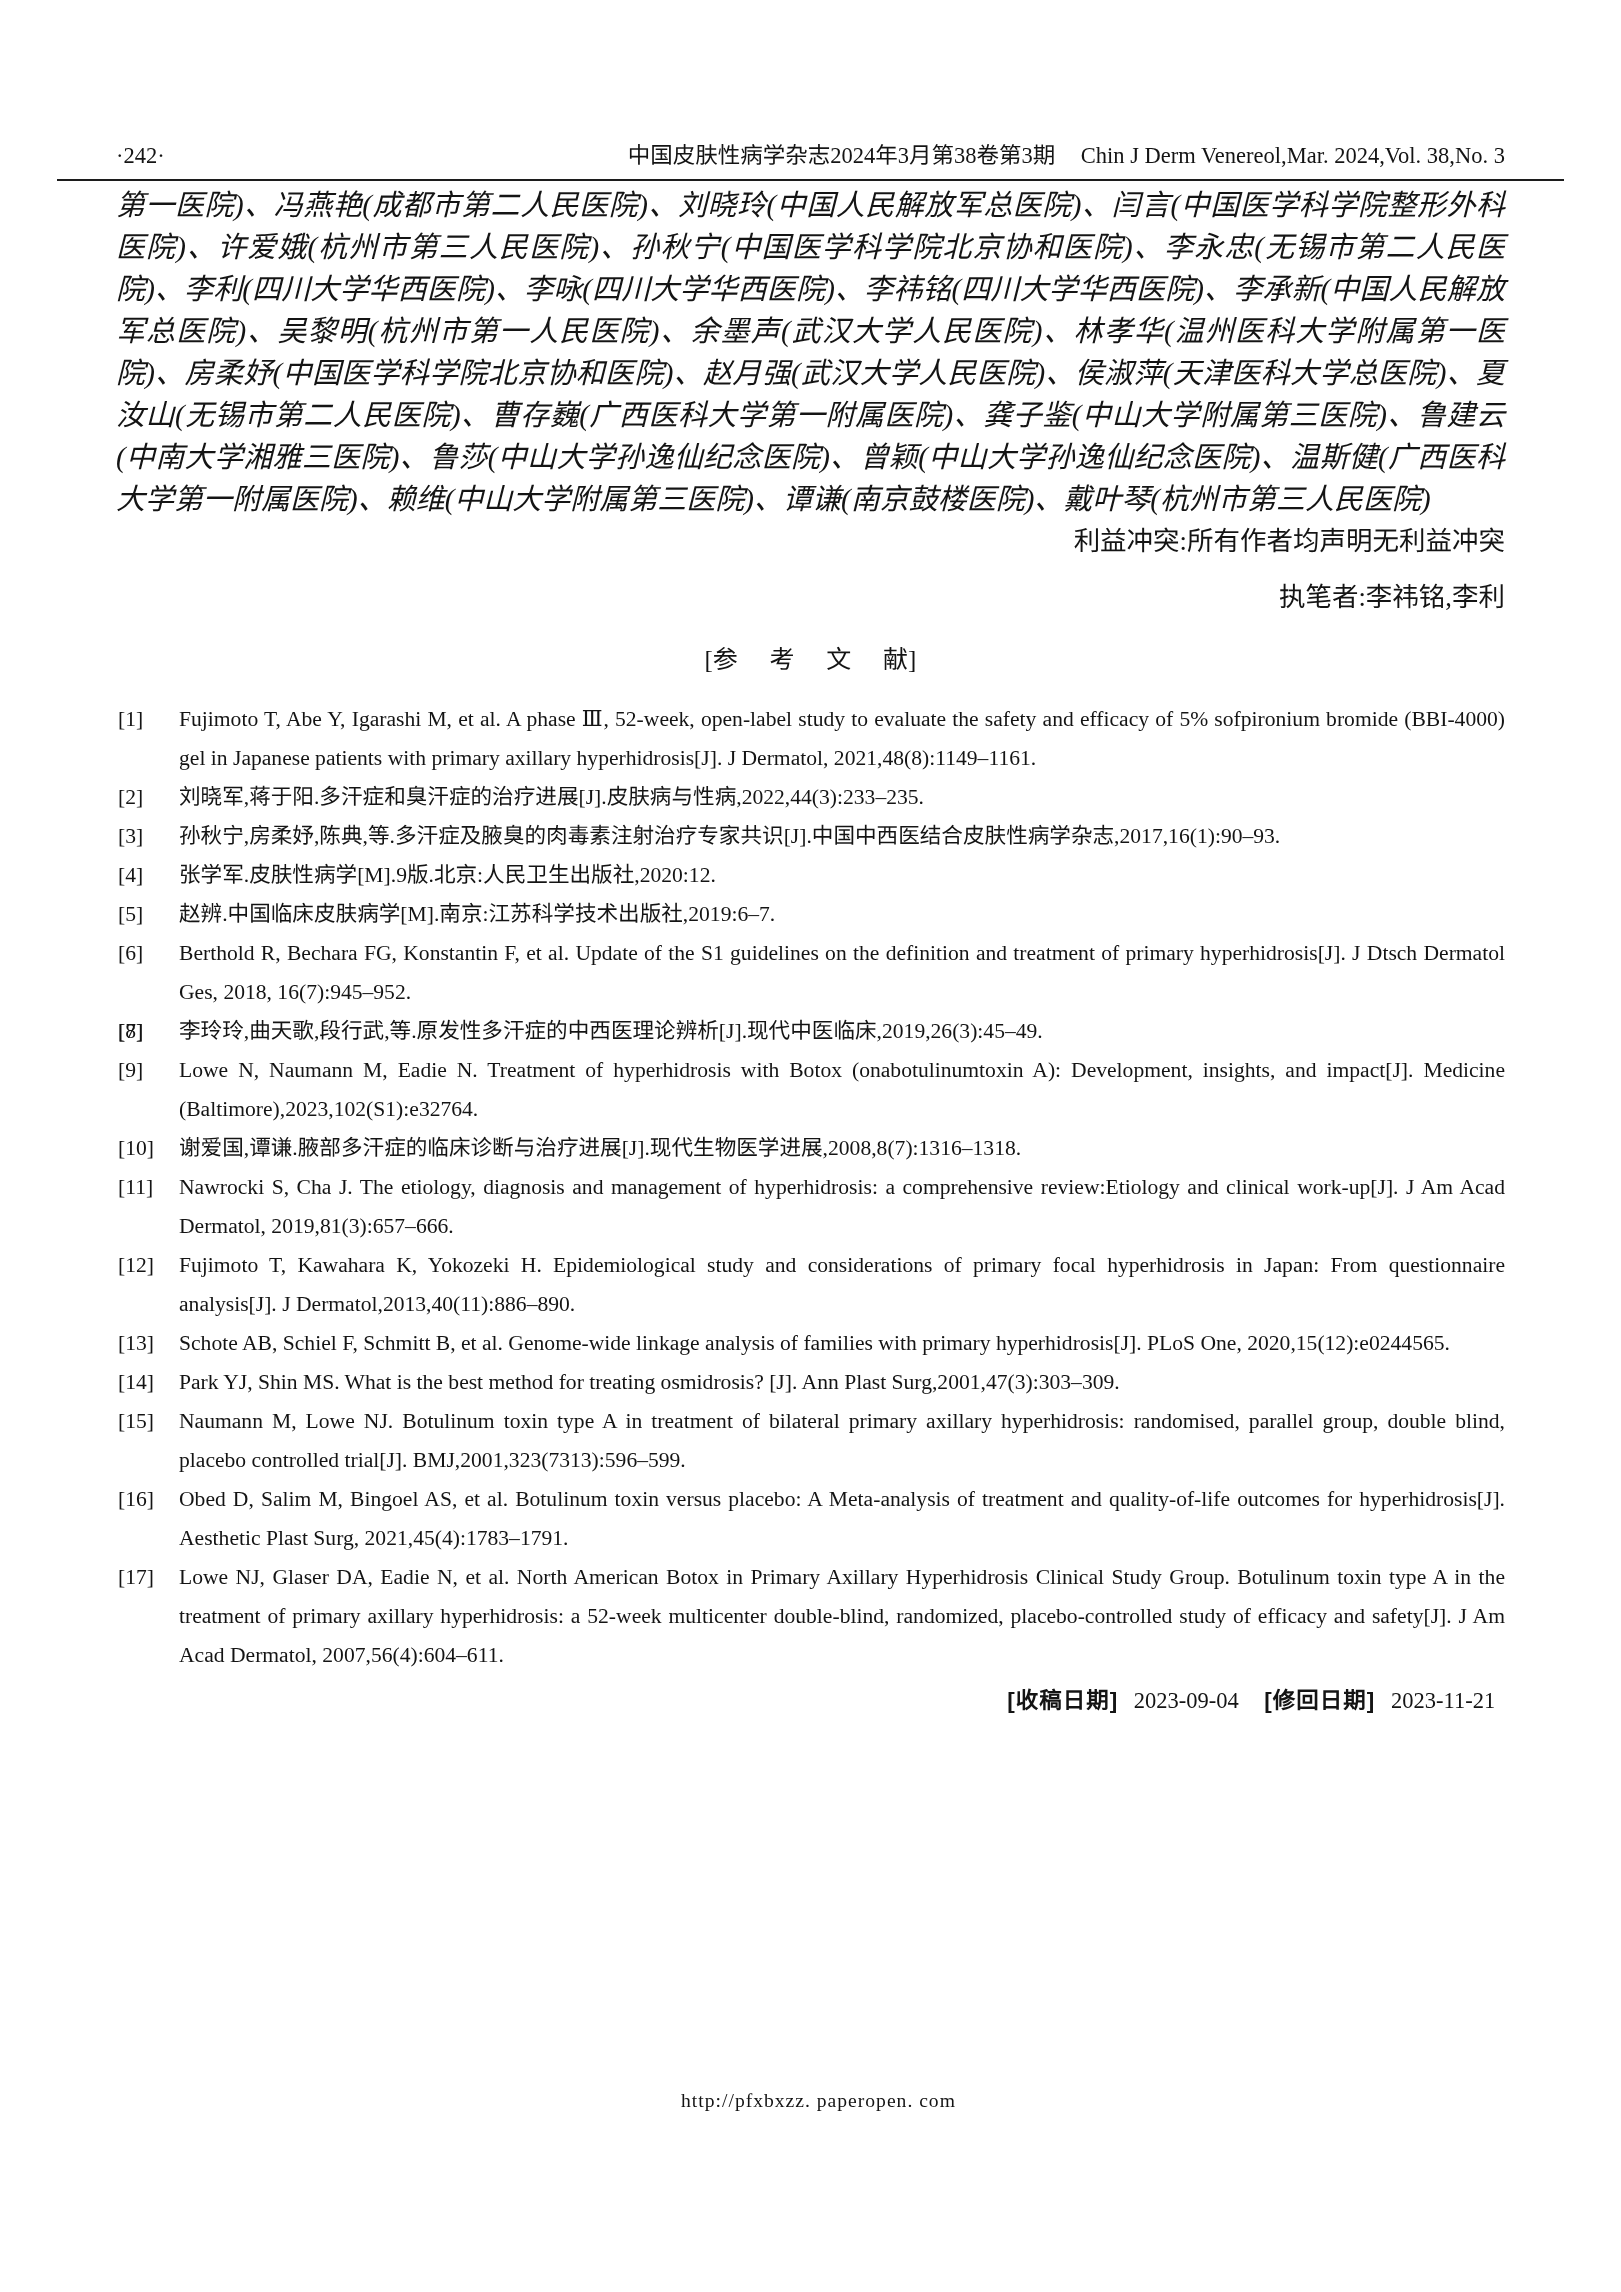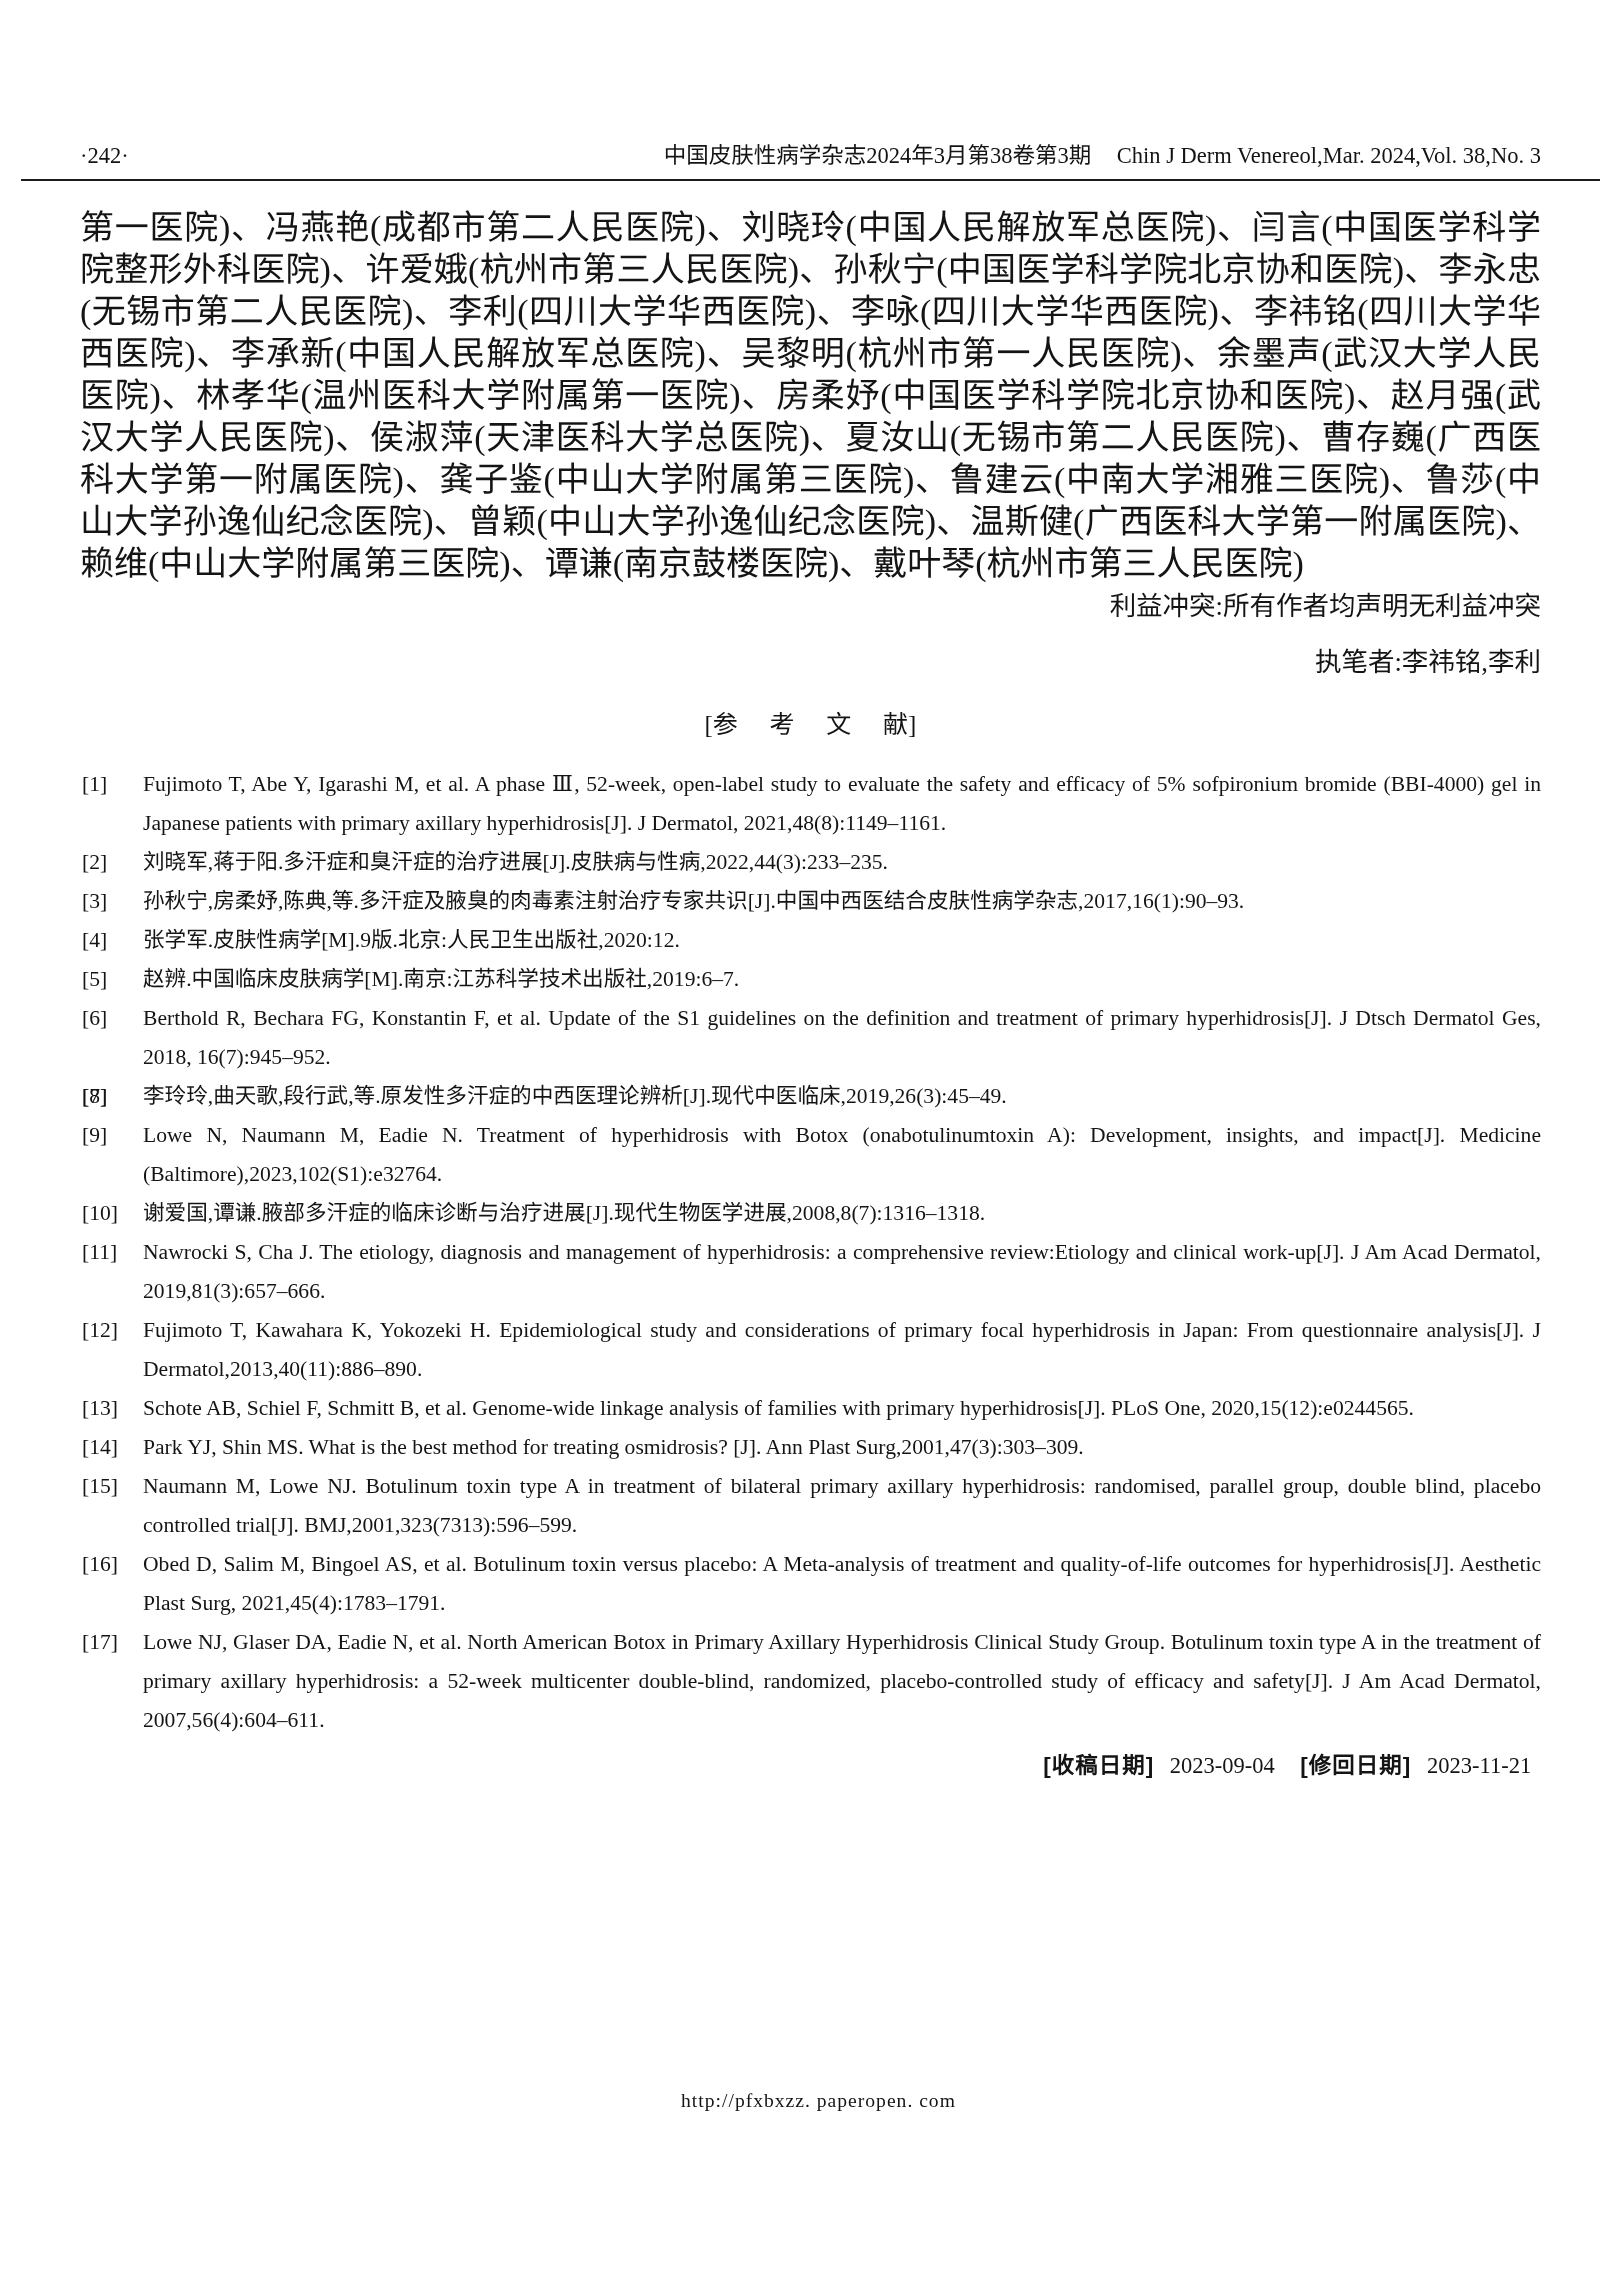--- a/index.html
+++ b/index.html
@@ -7,21 +7,21 @@
     padding: 0;
     background: #ffffff;
     width: 1621px;
     height: 2293px;
   }
   .page {
     position: relative;
     width: 1621px;
     height: 2293px;
     box-sizing: border-box;
-    padding: 0 80px;
+    padding: 0 116px;
     background: #ffffff;
     color: #141414;
     font-family: "Liberation Serif", "DejaVu Serif", serif;
     overflow: hidden;
   }
   
   .page-header {
     margin-top: 139px;
     display: flex;
     justify-content: space-between;
@@ -31,25 +31,26 @@
     white-space: nowrap;
   }
   .journal-info .sep { display: inline-block; width: 25.5px; }
   .header-rule {
     height: 0;
     border-bottom: 2.9px solid #1c1c1c;
     margin: 6.9px -59px 0 -59px;
   }
   
   .authors {
-    margin: 26px 0 0 0;
-    font-size: 34px;
+    margin: 3px 0 0 0;
+    font-size: 29px;
     line-height: 42px;
     text-align: justify;
     text-justify: inter-ideograph;
+    font-style: italic;
   }
   .right-line {
     margin: 0;
     font-size: 26.5px;
     line-height: 42px;
     text-align: right;
   }
   .right-line.first { margin-top: 13.7px; }
   
   .ref-heading {

